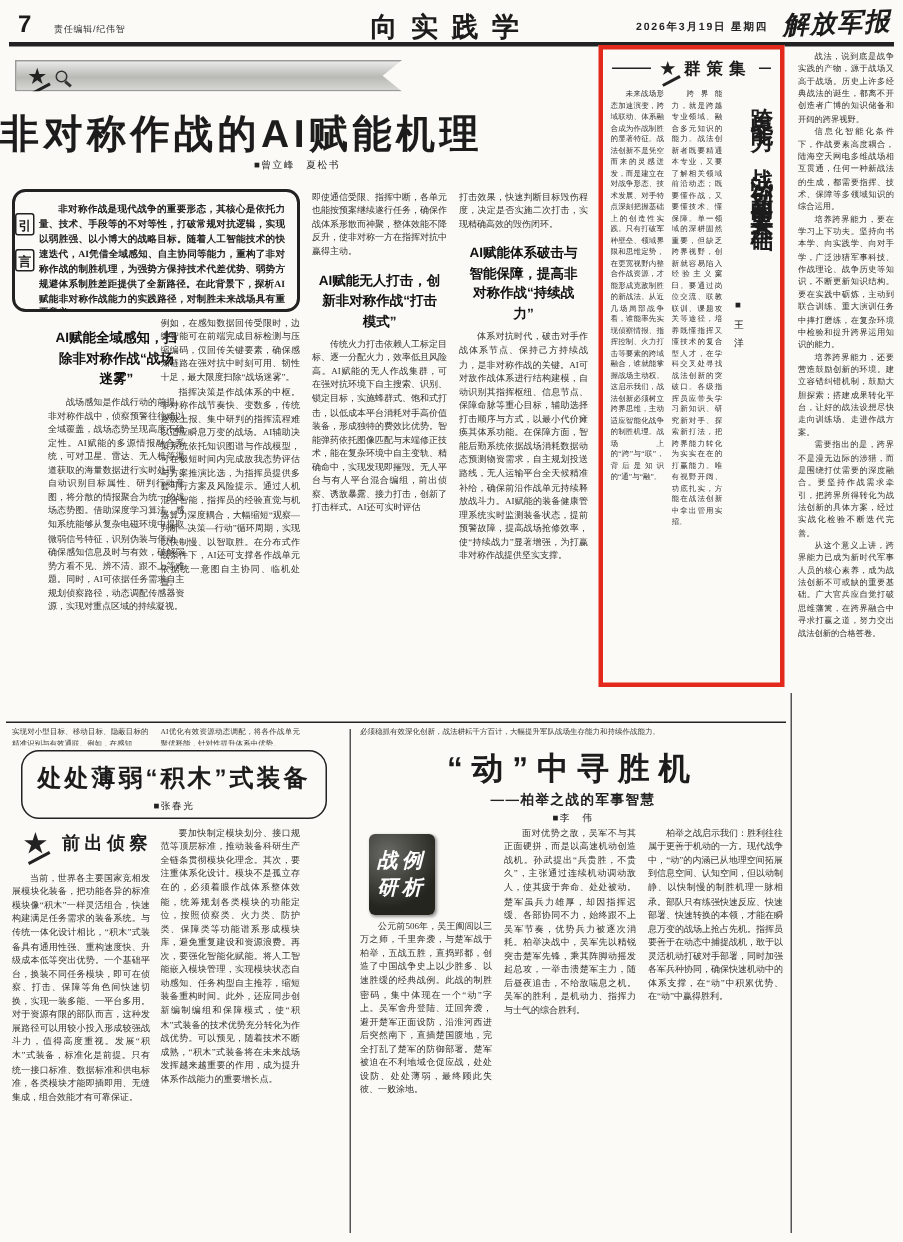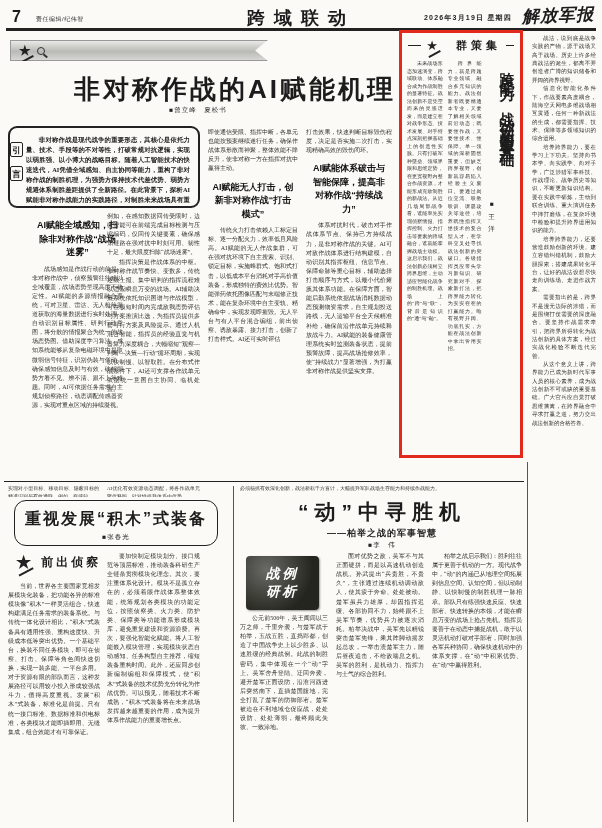--- a/index.html
+++ b/index.html
@@ -26,33 +26,33 @@
   .ribbon { display:flex; align-items:center; gap:6px; background:linear-gradient(180deg,#e9e9e7,#b9b9b5 55%,#d6d6d2);
             border:1px solid #999; clip-path:polygon(0 0,100% 0,95% 50%,100% 100%,0 100%);
             padding:3px 22px 3px 8px; font-weight:bold; font-size:10.5px; color:#222; }
   .star-ico { position:relative; display:inline-block; font-size:13px; line-height:1; color:#222; }
   .star-ico .slash { position:absolute; left:2px; bottom:-2px; width:13px; height:1.5px;
                      background:#222; transform:rotate(-28deg); }
   .mag { position:relative; width:8px; height:8px; border:1.5px solid #333; border-radius:50%; display:inline-block; }
   .mag::after { content:""; position:absolute; right:-4px; bottom:-3px; width:5px; height:1.5px;
                 background:#333; transform:rotate(40deg); }
   
-  .main-title { font-size:26px; font-weight:900; letter-spacing:3px; text-align:right; white-space:nowrap; }
+  .main-title { font-size:26px; font-weight:900; letter-spacing:3px; text-align:left; white-space:nowrap; }
   .byline { font-size:6.5px; text-align:center; color:#222; letter-spacing:1px; }
   .intro-box { border:2px solid #222; border-radius:9px; padding:7px 8px 6px 16px;
                font-family:"Liberation Serif",serif; font-weight:bold; font-size:6.4px;
                line-height:1.55; text-align:justify; color:#222; overflow:hidden; }
   .intro-box .first { text-indent:2em; }
   .intro-tab { position:absolute; left:2px; width:13px; height:15px; border:1.5px solid #222;
                background:#fbfaf6; font-size:8.5px; font-weight:bold; text-align:center;
                line-height:14px; border-radius:2px; }
   
   .qbox { border:3px solid #e3281c; background:#fbfaf6; }
   .qc-head { display:flex; align-items:center; gap:5px; padding:5px 6px 3px 6px; }
-  .qc-title { font-weight:900; font-size:11px; letter-spacing:4px; white-space:nowrap;margin-left:13px; }
+  .qc-title { font-weight:900; font-size:11px; letter-spacing:4px; white-space:nowrap; }
   .qc-content { display:flex; gap:5px; padding:4px 5px; height:calc(100% - 26px); }
   .qc-col { font-family:"Liberation Serif",serif; font-size:5px; line-height:1.5;
             text-align:justify; color:#333; overflow:hidden; }
   .qc-col p { text-indent:2em; }
   .v-title { writing-mode:vertical-rl; text-orientation:upright; font-weight:900;
              font-size:15px; letter-spacing:5px; line-height:1.1; white-space:nowrap; }
   .v-byline { writing-mode:vertical-rl; text-orientation:upright; font-size:6.5px;
               letter-spacing:2px; color:#222; }
   
   .box-title { border:1.5px solid #222; border-radius:12px; text-align:center; padding-top:8px; }
@@ -69,21 +69,21 @@
   .lead-snippet { font-family:"Liberation Serif",serif; font-size:5px; line-height:1.5;
                   color:#3a3a38; text-align:justify; overflow:hidden; }
 </style>
 </head>
 <body>
 
 <div class="page">
 
   <div class="abs pagenum" style="left:12px; top:8px;">7</div>
   <div class="abs editor" style="left:36px; top:15px;">责任编辑/纪伟智</div>
-  <div class="abs section-title" style="left:50%; top:6px; transform:translateX(-50%);">跨域联动</div>
+  <div class="abs section-title" style="left:50%; top:6px; transform:translateX(-50%);">向实践学</div>
   <div class="abs date" style="right:90px; top:13px;">2026年3月19日 星期四</div>
   <div class="abs masthead" style="right:8px; top:4px;">解放军报</div>
   <div class="abs hline" style="left:6px; top:28px; width:590px; height:3px;"></div>
 
   <div class="abs" style="left:10px; top:40px; width:258px;">
     <div class="ribbon">
       <span class="star-ico"><span>★</span><span class="slash"></span></span>
       <span class="mag"></span>
     </div>
   </div>
@@ -149,42 +149,42 @@
   </div>
 
   <div class="abs hline" style="left:4px; top:481px; width:520px; height:1px;"></div>
   <div class="abs vline" style="left:233px; top:486px; height:336px;"></div>
   <div class="abs vline" style="left:527px; top:462px; height:360px;"></div>
 
   <div class="abs lead-snippet" style="left:8px; top:485px; width:91px; height:12px;">实现对小型目标、移动目标、隐蔽目标的精准识别与有效通联。例如，在感知</div>
   <div class="abs lead-snippet" style="left:107px; top:485px; width:93px; height:12px;">AI优化有效资源动态调配，将各作战单元聚优释能，针对性提升体系中优势。</div>
 
   <div class="abs box-title" style="left:14px; top:500px; width:204px; height:46px;">
-    <div class="bl-title">重视发展“积木”式装备</div>
+    <div class="bl-title">处处薄弱“积木”式装备</div>
     <div class="byline" style="margin-top:3px;">■张春光</div>
   </div>
 
   <div class="abs kicker" style="left:16px; top:554px;">
     <span class="star-ico"><span>★</span><span class="slash"></span></span>
     <span>前出侦察</span>
   </div>
 
   <div class="abs body-text" style="left:8px; top:582px; width:92px; height:240px;">
     <p>当前，世界各主要国家竞相发展模块化装备，把功能各异的标准模块像“积木”一样灵活组合，快速构建满足任务需求的装备系统。与传统一体化设计相比，“积木”式装备具有通用性强、重构速度快、升级成本低等突出优势。一个基础平台，换装不同任务模块，即可在侦察、打击、保障等角色间快速切换，实现一装多能、一平台多用。对于资源有限的部队而言，这种发展路径可以用较小投入形成较强战斗力，值得高度重视。发展“积木”式装备，标准化是前提。只有统一接口标准、数据标准和供电标准，各类模块才能即插即用、无缝集成，组合效能才有可靠保证。</p>
   </div>
   <div class="abs body-text" style="left:107px; top:552px; width:93px; height:270px;">
     <p>要加快制定模块划分、接口规范等顶层标准，推动装备科研生产全链条贯彻模块化理念。其次，要注重体系化设计。模块不是孤立存在的，必须着眼作战体系整体效能，统筹规划各类模块的功能定位，按照侦察类、火力类、防护类、保障类等功能谱系形成模块库，避免重复建设和资源浪费。再次，要强化智能化赋能。将人工智能嵌入模块管理，实现模块状态自动感知、任务构型自主推荐，缩短装备重构时间。此外，还应同步创新编制编组和保障模式，使“积木”式装备的技术优势充分转化为作战优势。可以预见，随着技术不断成熟，“积木”式装备将在未来战场发挥越来越重要的作用，成为提升体系作战能力的重要增长点。</p>
   </div>
 
   <div class="abs lead-snippet" style="left:240px; top:485px; width:284px; height:9px; white-space:nowrap;">必须稳抓有效深化创新，战法耕耘千方百计，大幅提升军队战场生存能力和持续作战能力。</div>
   <div class="abs mid-title" style="left:240px; top:498px; width:284px;">“动”中寻胜机</div>
   <div class="abs mid-sub" style="left:240px; top:527px; width:284px;">——柏举之战的军事智慧</div>
   <div class="abs byline" style="left:240px; top:541px; width:284px;">■李　伟</div>
 
-  <div class="abs badge" style="left:246px; top:556px; width:73px; height:54px;">
+  <div class="abs badge" style="left:246px; top:556px; width:44px; height:54px;">
     <span>战例</span>
     <span>研析</span>
   </div>
 
   <div class="abs body-text" style="left:240px; top:614px; width:88px; height:208px;">
     <p>公元前506年，吴王阖闾以三万之师，千里奔袭，与楚军战于柏举，五战五胜，直捣郢都，创造了中国战争史上以少胜多、以速胜缓的经典战例。此战的制胜密码，集中体现在一个“动”字上。吴军舍舟登陆、迂回奔袭，避开楚军正面设防，沿淮河西进后突然南下，直插楚国腹地，完全打乱了楚军的防御部署。楚军被迫在不利地域仓促应战，处处设防、处处薄弱，最终顾此失彼、一败涂地。</p>
   </div>
   <div class="abs body-text" style="left:336px; top:552px; width:88px; height:270px;">
     <p>面对优势之敌，吴军不与其正面硬拼，而是以高速机动创造战机。孙武提出“兵贵胜，不贵久”，主张通过连续机动调动敌人，使其疲于奔命、处处被动。楚军虽兵力雄厚，却因指挥迟缓、各部协同不力，始终跟不上吴军节奏，优势兵力被逐次消耗。柏举决战中，吴军先以精锐突击楚军先锋，乘其阵脚动摇发起总攻，一举击溃楚军主力，随后昼夜追击，不给敌喘息之机。吴军的胜利，是机动力、指挥力与士气的综合胜利。</p>
   </div>

